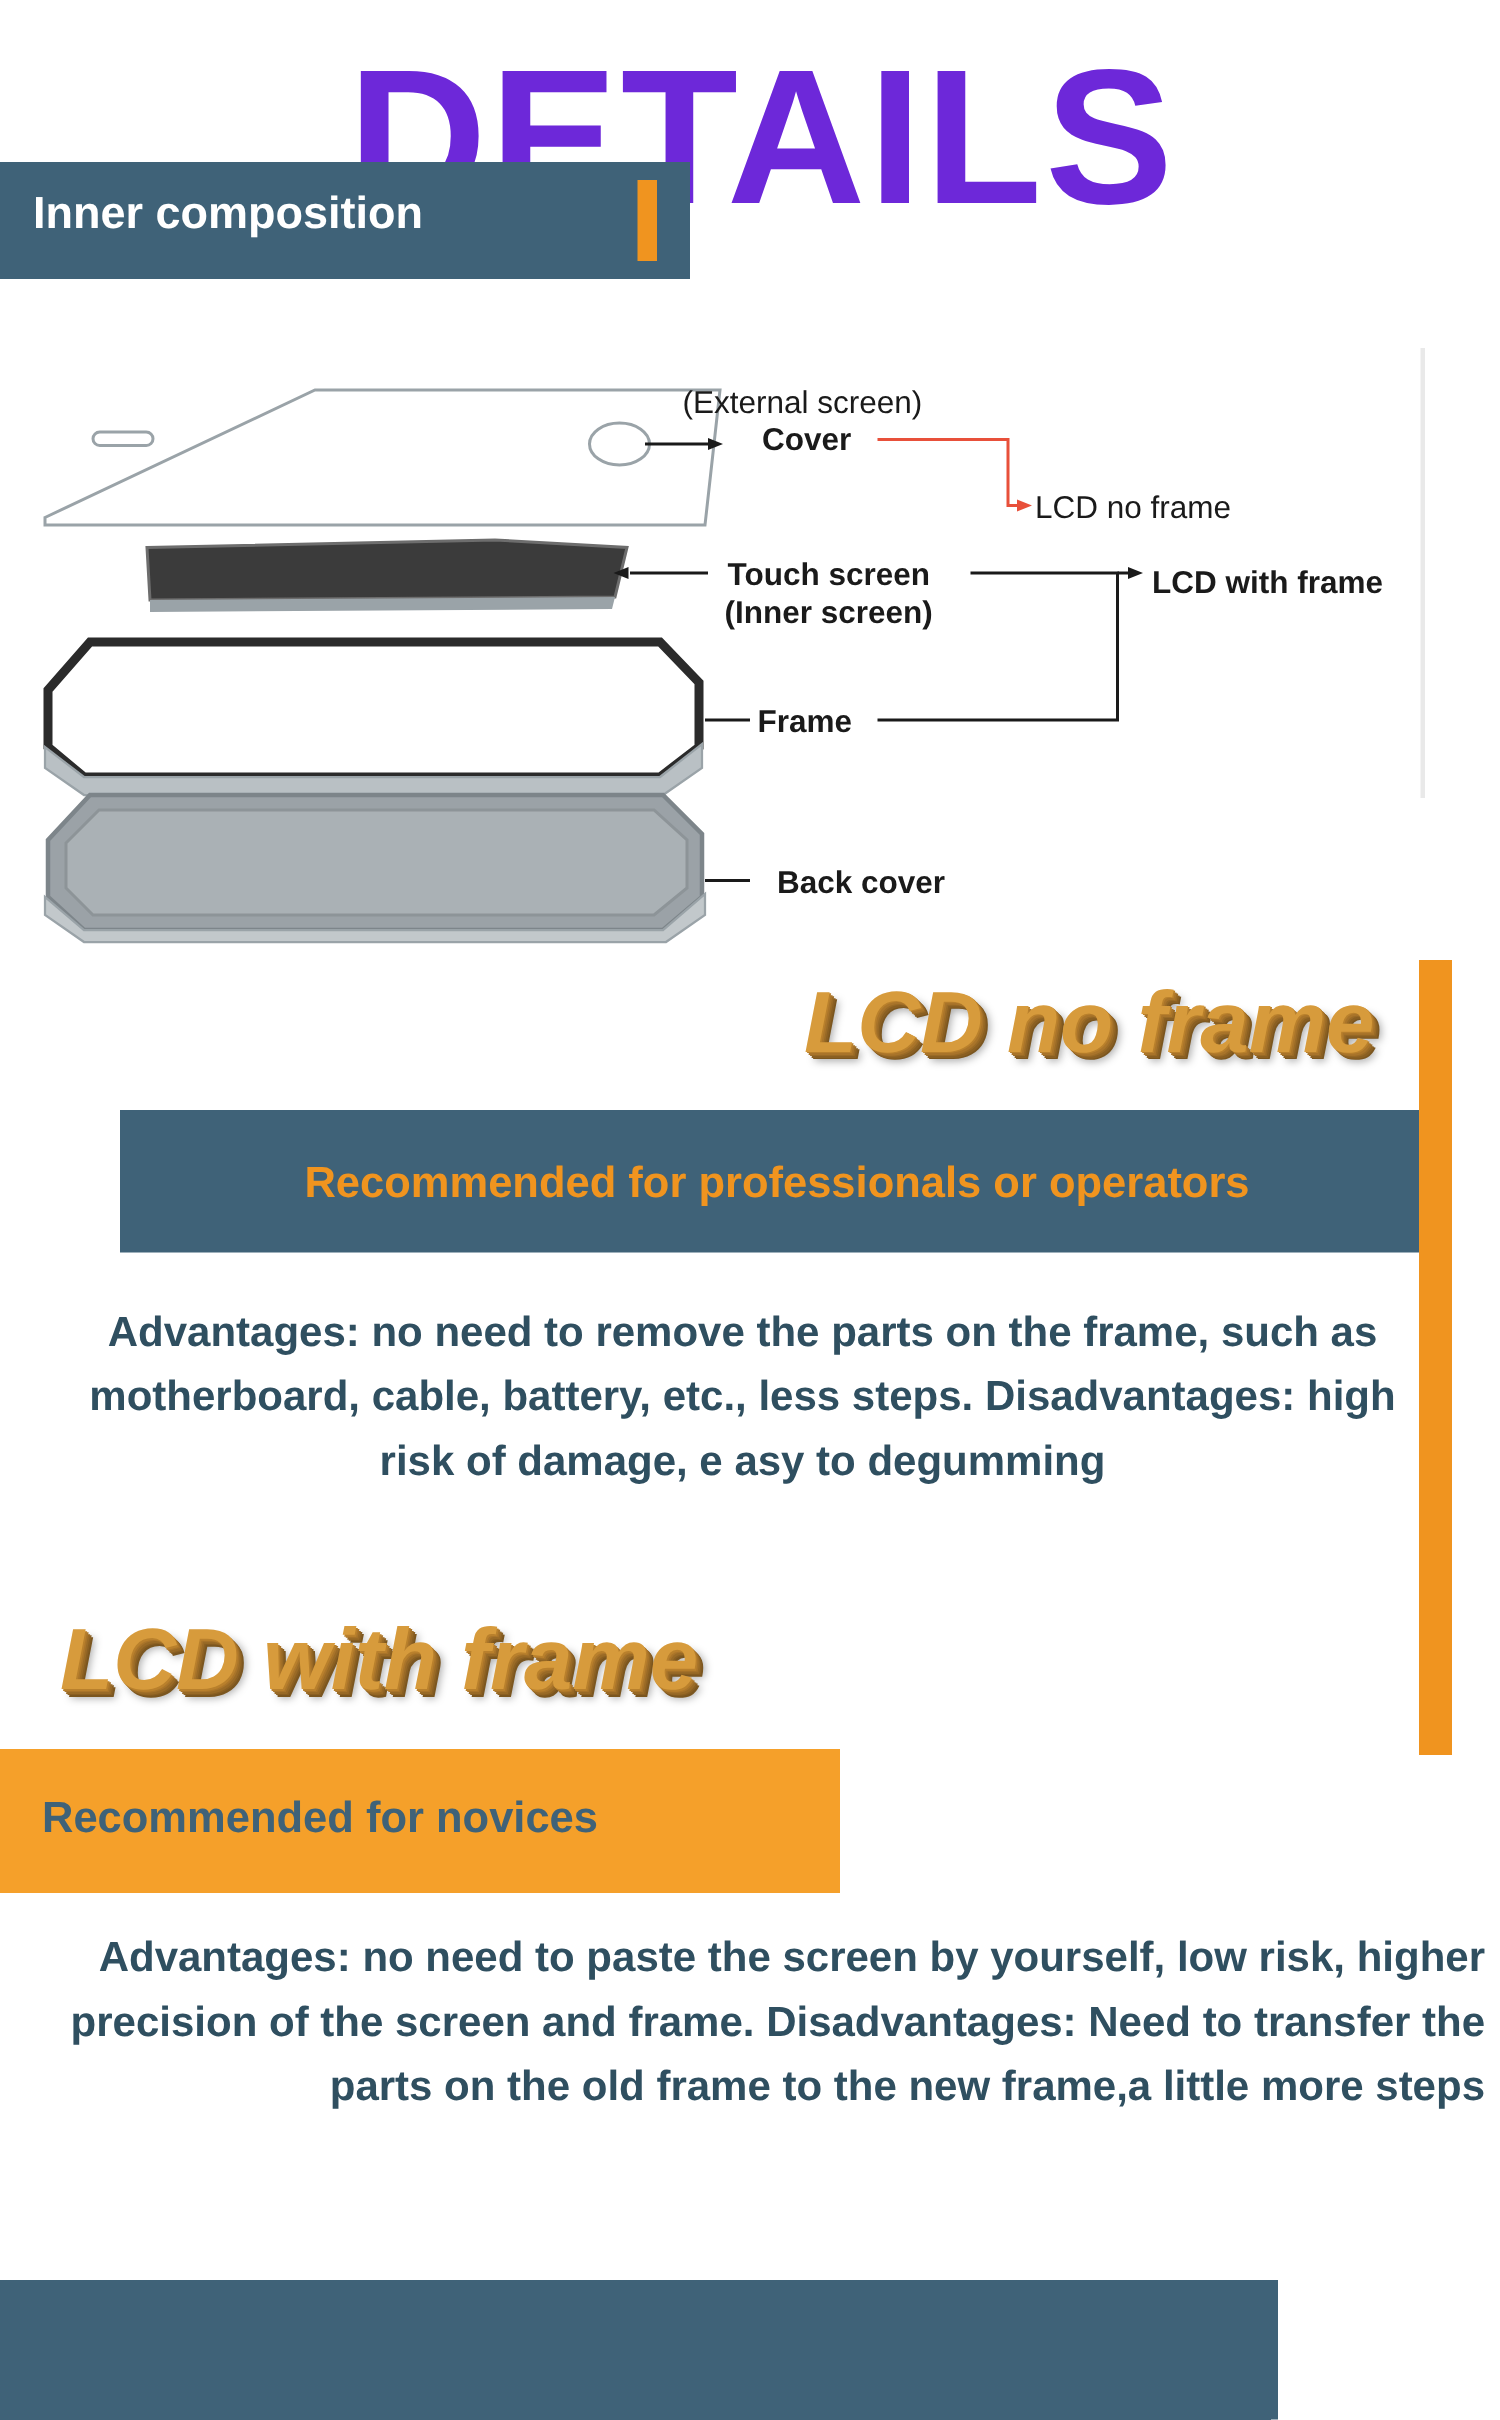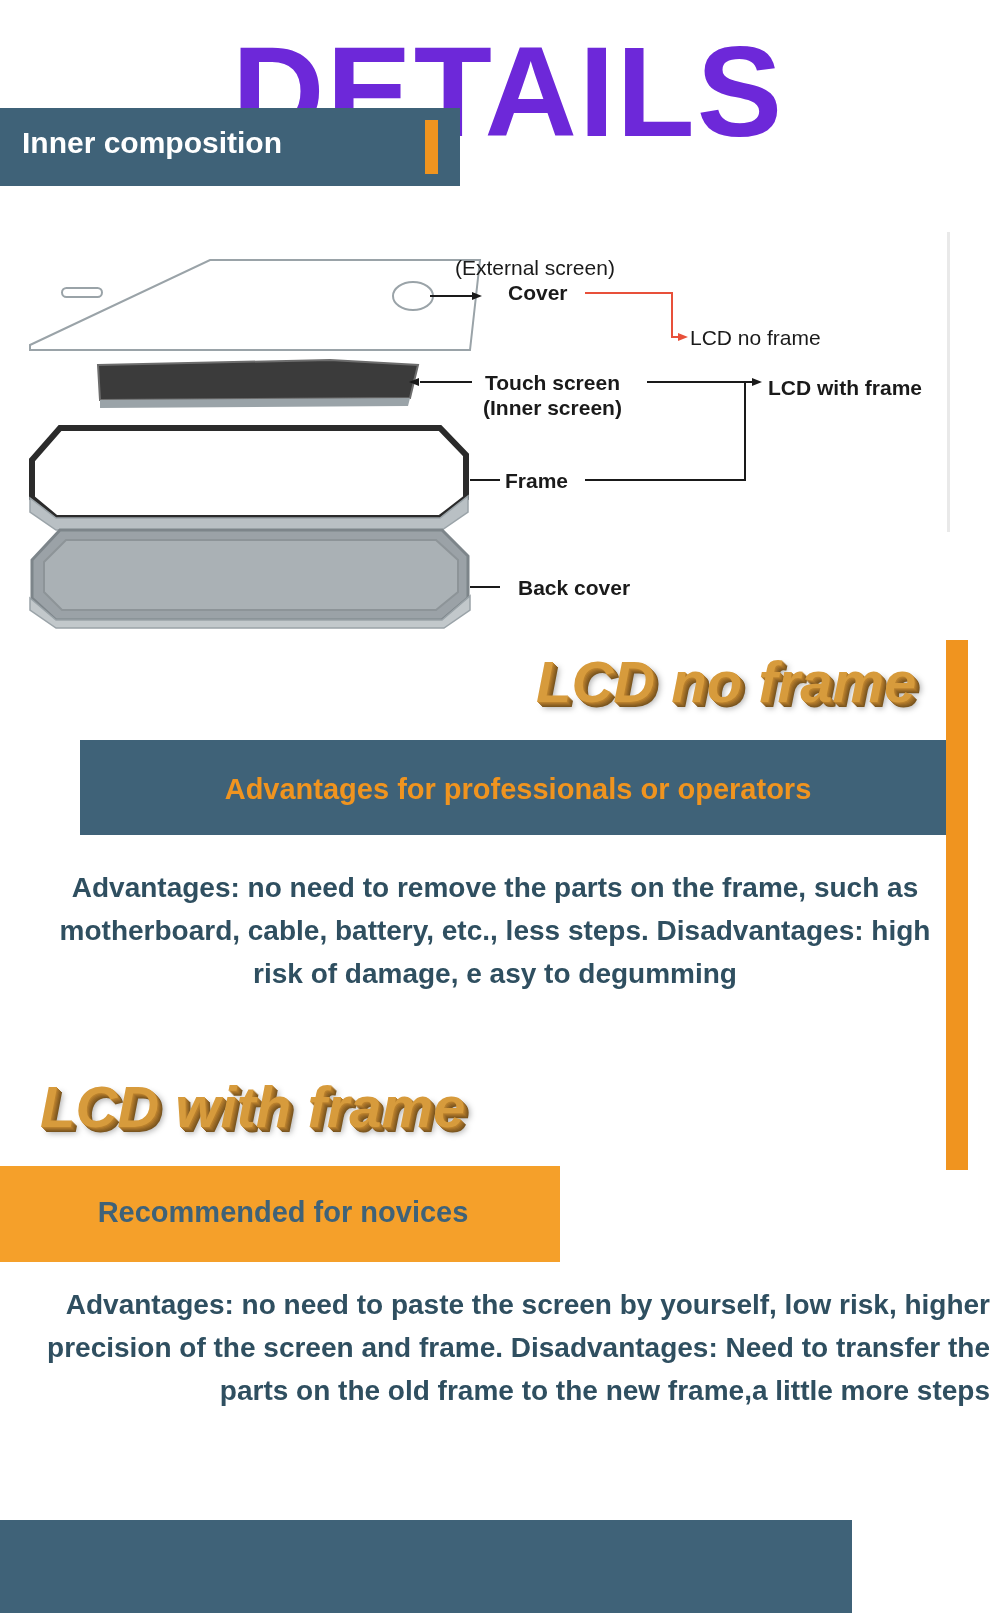--- a/index.html
+++ b/index.html
@@ -64,21 +64,21 @@
   .para{
     position:absolute;font-size:28px;font-weight:bold;line-height:43px;
     color:#2f4f60;text-align:center;
   }
   #para-pro{top:866px;left:45px;width:900px;}
   .rec-nov{
     position:absolute;top:1166px;left:0;width:560px;height:96px;background:#f5a02a;
   }
   .rec-nov-text{
     position:absolute;top:1196px;left:28px;width:510px;
-    font-size:29px;font-weight:bold;color:#3f6278;text-align:center;
+    font-size:29px;font-weight:bold;color:#3f6278;text-align:left;
   }
   #para-nov{top:1283px;left:10px;width:980px;text-align:right;}
   
   .bottom-bar{
     position:absolute;left:0;top:1520px;width:852px;height:93px;background:#3f6278;
   }
   
   .dlabel{font-family:"Liberation Sans", sans-serif;font-size:21px;fill:#1a1a1a;}
   .dlabel-b{font-family:"Liberation Sans", sans-serif;font-size:21px;fill:#1a1a1a;font-weight:bold;}
 </style>
@@ -138,21 +138,21 @@
   <text class="dlabel-b" x="768" y="165">LCD with frame</text>
   <text class="dlabel-b" x="505" y="258">Frame</text>
   <text class="dlabel-b" x="518" y="365">Back cover</text>
 </svg>
 </div>
 <div class="right-rule"></div>
 
 <div class="wordart" id="wa-noframe">LCD no frame</div>
 <div class="orange-bar-right"></div>
 <div class="rec-pro"></div>
-<div class="rec-pro-text">Advantages for professionals or operators</div>
+<div class="rec-pro-text">Recommended for professionals or operators</div>
 <div class="para" id="para-pro">Advantages: no need to remove the parts on the frame, such as motherboard, cable, battery, etc., less steps. Disadvantages: high risk of damage, e asy to degumming</div>
 
 <div class="wordart" id="wa-withframe">LCD with frame</div>
 <div class="rec-nov"></div>
 <div class="rec-nov-text">Recommended for novices</div>
 <div class="para" id="para-nov">Advantages: no need to paste the screen by yourself, low risk, higher precision of the screen and frame. Disadvantages: Need to transfer the parts on the old frame to the new frame,a little more steps</div>
 
 <div class="bottom-bar"></div>
 
 </body></html>

